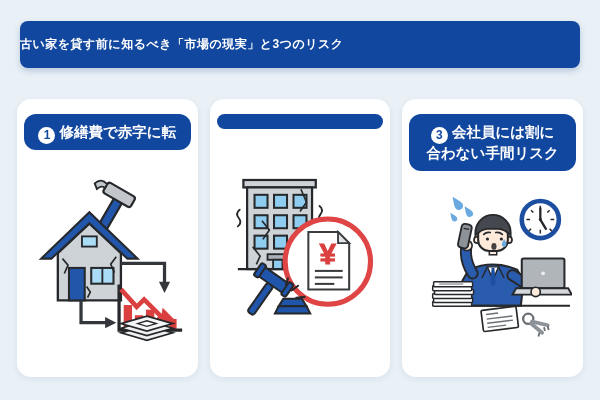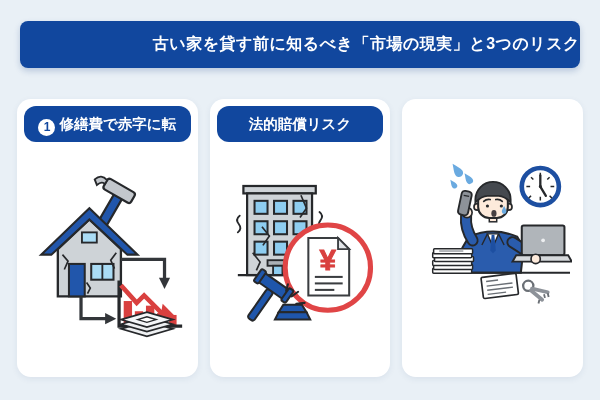--- a/index.html
+++ b/index.html
@@ -6,35 +6,35 @@
   html,body { width:600px; height:400px; overflow:hidden; }
   body {
     background:#e9f0f6;
     font-family:"Liberation Sans", sans-serif;
   }
   .banner {
     margin:21px 20px 0;
     height:47px;
     background:#11479e;
     border-radius:8px;
-    display:flex; align-items:center; justify-content:flex-end;
-    color:#fff; font-weight:bold; font-size:16px; letter-spacing:0.5px;
+    display:flex; align-items:center; justify-content:flex-start;
+    color:#fff; font-weight:bold; font-size:12px; letter-spacing:0.5px;
     box-shadow:0 3px 6px rgba(16,60,130,.22);
     white-space:nowrap;
   }
   .cards {
     margin:31px 17px 0;
     display:flex; gap:12px;
     height:278px;
   }
   .card {
     flex:1;
     background:#fff;
     border-radius:14px;
-    padding:7px 7px 6px;
+    padding:15px 7px 6px;
     display:flex; flex-direction:column;
     box-shadow:0 2px 6px rgba(40,70,110,.08);
   }
   .chip {
     background:#11479e;
     border-radius:12px;
     color:#fff; font-weight:bold; font-size:14.5px;
     text-align:center;
     padding:8px 3px 7px;
     line-height:1.45;
@@ -114,21 +114,20 @@
           <polygon points="100,163 128,155 156,163 128,171" fill="#eef0f2" stroke="#26282b" stroke-width="1.8"></polygon>
           <polygon points="100,158 128,150 156,158 128,166" fill="#f4f6f8" stroke="#26282b" stroke-width="1.8"></polygon>
           <polygon points="118,158 128,155 138,158 128,161" fill="#ffffff" stroke="#26282b" stroke-width="1.5"></polygon>
         </g>
       </svg>
     </div>
   </div>
 
   <div class="card">
     <div class="chip">
-      <div class="chip-line">法的賠償リスク</div>
     </div>
     <div class="illo">
       <svg viewBox="0 0 170 180" width="158" height="167">
 
         <g>
           <rect x="24" y="14" width="78" height="8" fill="#ced3d7" stroke="#26282b" stroke-width="2.4"></rect>
           <rect x="28" y="22" width="70" height="88" fill="#ced3d7" stroke="#26282b" stroke-width="2.4"></rect>
           <rect x="36" y="30" width="14" height="14" fill="#8ecdf0" stroke="#26282b" stroke-width="2.2"></rect>
           <rect x="57" y="30" width="14" height="14" fill="#8ecdf0" stroke="#26282b" stroke-width="2.2"></rect>
           <rect x="78" y="30" width="14" height="14" fill="#8ecdf0" stroke="#26282b" stroke-width="2.2"></rect>
@@ -167,20 +166,26 @@
           </g>
           <polygon points="62,150 92,150 87,142 67,142" fill="#1f56ab" stroke="#26282b" stroke-width="2.2"></polygon>
           <polygon points="58,158 96,158 92,150 62,150" fill="#1f56ab" stroke="#26282b" stroke-width="2.2"></polygon>
           <path d="M76,133 l7,-5 M81,141 l9,-1 M70,127 l2,-7" stroke="#26282b" stroke-width="2.2" stroke-linecap="round"></path>
         </g>
       </svg>
     </div>
   </div>
 
   <div class="card">
+    <div class="chip">
+      <div class="chip-line">
+        <span class="badge">3</span><span>会社員には割に</span>
+      </div>
+      <div class="chip-line">合わない手間リスク</div>
+    </div>
     <div class="illo">
       <svg viewBox="0 0 170 180" width="158" height="167">
 
         <g>
           <circle cx="136" cy="34" r="20" fill="#ffffff" stroke="#1d4fa1" stroke-width="5"></circle>
           <path d="M136,19 v4 M136,45 v4 M121,34 h4 M147,34 h4 M126,24 l2.5,2.5 M146,44 l2.5,2.5 M146,24 l-2.5,2.5 M126,44 l-2.5,2.5" stroke="#26282b" stroke-width="1.6"></path>
           <line x1="136" y1="34" x2="136" y2="22" stroke="#26282b" stroke-width="2.5" stroke-linecap="round"></line>
           <line x1="136" y1="34" x2="142" y2="44" stroke="#26282b" stroke-width="2.5" stroke-linecap="round"></line>
           <circle cx="136" cy="34" r="1.6" fill="#26282b"></circle>
         </g>

